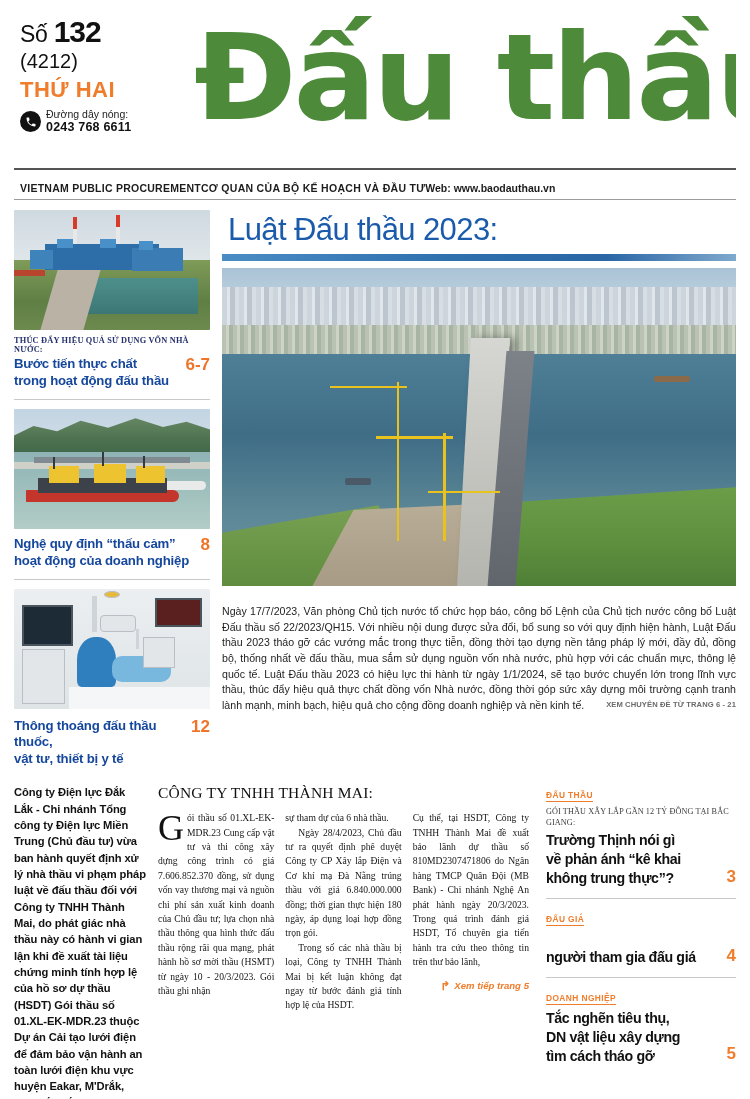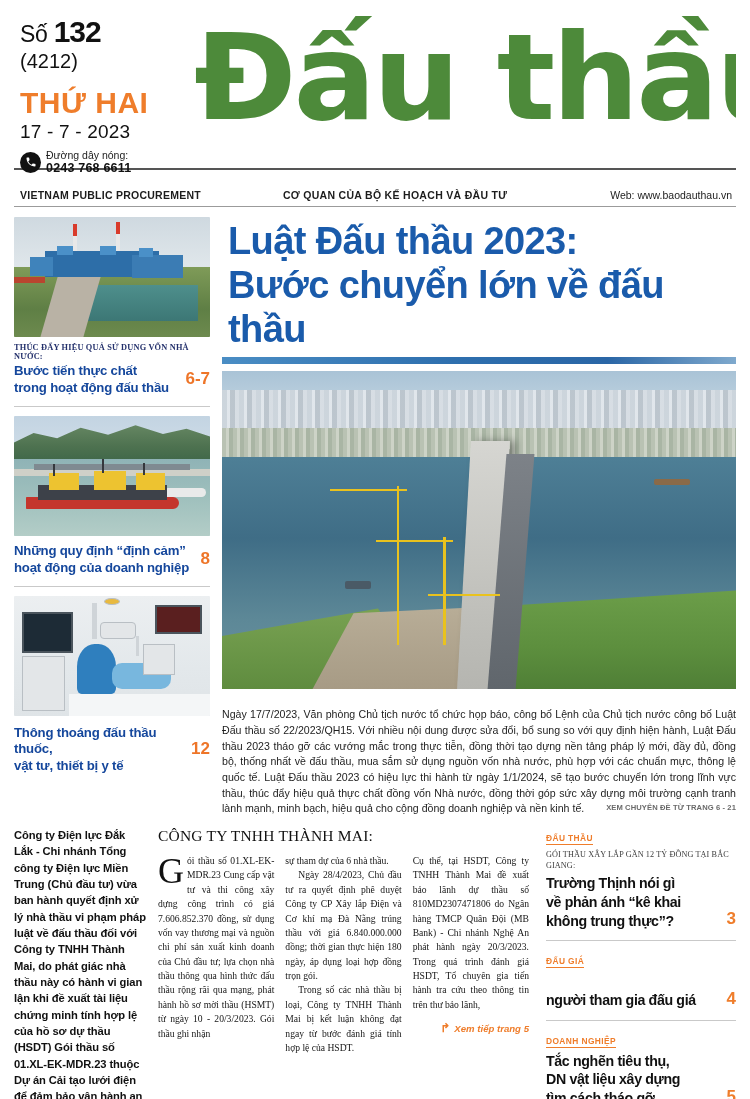--- a/index.html
+++ b/index.html
@@ -11,21 +11,21 @@
     overflow: hidden;
   }
   .page { position: relative; width: 750px; height: 1099px; background:#fff; padding: 0 14px; }
 
   
   .masthead { display: flex; align-items: flex-start; height: 168px; padding-top: 16px; }
   .mast-left { width: 172px; flex: 0 0 172px; padding-left: 6px; }
   .issue-line { font-size: 23px; font-weight: 400; letter-spacing: -0.3px; line-height: 1.05; color:#111; }
   .issue-line b { font-size: 30px; font-weight: 700; letter-spacing: -1px; }
   .issue-sub { font-size: 20px; color:#111; line-height: 1.25; margin-top: 1px; }
-  .weekday { font-size: 30px; font-weight: 700; color:#ef7d2b; letter-spacing: 0.5px; margin-top: 12px; line-height:1.1;}
+  .weekday { font-size: 22px; font-weight: 700; color:#ef7d2b; letter-spacing: 0.5px; margin-top: 4px; line-height:1.1;}
   .date-line { font-size: 19px; color:#111; letter-spacing: 0.2px; margin-top: 2px; }
   .hotline { display: flex; align-items: center; gap: 5px; margin-top: 7px; }
   .phone-circle { width: 21px; height: 21px; border-radius: 50%; background:#111; color:#fff;
       display:flex; align-items:center; justify-content:center; font-size: 12px; flex:0 0 21px;}
   .hotline-txt { line-height: 1.12; }
   .hotline-lbl { font-size: 10.5px; color:#222; }
   .hotline-num { font-size: 12.5px; font-weight: 700; color:#111; letter-spacing: 0.2px; }
 
   .mast-right { flex: 1; position: relative; height: 150px; overflow: hidden; }
   .logo-word {
@@ -37,43 +37,43 @@
     letter-spacing: -3px;
     position: absolute;
     left: 8px; top: 2px;
     white-space: nowrap;
     transform: scaleX(1.02);
     transform-origin: left top;
   }
 
   
   .mast-rule-top { border-top: 2.2px solid #555; margin: 0 0 0 0; }
-  .mast-strip { display:flex; align-items:center; justify-content:space-between;
-     padding: 19px 4px 5px 6px; }
+  .mast-strip { display:flex; align-items:center; justify-content:flex-start;
+     padding: 12px 4px 5px 6px; }
   .mast-strip div { font-size: 10.5px; font-weight: 700; letter-spacing: 0.25px; color:#1c1c1c; }
   .mast-strip .center { font-weight: 700; letter-spacing: 0.3px; }
-  .mast-strip .right { font-weight: 400; letter-spacing: 0; margin-left: 21px; }
+  .mast-strip .right { font-weight: 700; letter-spacing: 0; }
   .mast-rule-bot { border-top: 1px solid #9b9b9b; }
 
   
   .upper { display: flex; gap: 12px; padding-top: 10px; }
   .col-left { width: 196px; flex: 0 0 196px; }
   .col-main { flex: 1; }
 
   .promo { padding-bottom: 6px; }
   .promo + .promo { border-top: 1px solid #c9c9c9; padding-top: 9px; margin-top: 3px; }
   .promo-img { width: 100%; height: 120px; border-radius: 1px; overflow: hidden; position: relative; }
   .promo-kicker { font-size: 8.3px; font-weight: 700; letter-spacing: 0.2px; color:#23306b;
       font-family: "Liberation Serif", serif; margin-top: 6px; text-transform: uppercase;}
-  .promo-title { display: flex; align-items: center; justify-content: space-between; gap: 6px; margin-top: 2px; }
+  .promo-title { display: flex; align-items: flex-start; justify-content: space-between; gap: 6px; margin-top: 2px; }
   .promo-title .t { font-size: 13.2px; font-weight: 700; color: #15479c; line-height: 1.28; letter-spacing: -0.2px; }
   .promo-title .pg { font-size: 17px; font-weight: 700; color: #ee7528; flex: 0 0 auto; line-height: 1.1; padding-bottom: 1px;}
 
   
-  .hero-head { color: #1a5bab; font-weight: 700; font-size: 38px; line-height: 1.16;
+  .hero-head { color: #1a5bab; font-weight: 400; font-size: 31px; line-height: 1.16;
       letter-spacing: -0.6px; padding: 2px 0 6px 6px; }
   .hero-head .l2 { display:block; }
   .hero-bar { height: 7px; background: linear-gradient(90deg,#4a8dc4 0%, #2e6fae 45%, #2a66a6 75%, #7fa9cd 100%); margin-bottom: 7px;}
   .hero-img { width: 100%; height: 318px; overflow: hidden; position: relative; }
   .hero-cap { font-size: 10.6px; line-height: 1.48; color: #1d1d1d; text-align: justify; margin-top: 18px; }
   .hero-ref { font-size: 7.6px; font-weight: 700; color:#6a6a6a; letter-spacing: 0.1px; float: right; margin-top: 1px;}
 
   
   .lower { display: flex; gap: 11px; padding-top: 10px; border-top: none; }
   .lead-col { width: 133px; flex: 0 0 133px; }
@@ -173,21 +173,20 @@
 <div class="page">
 
   <div class="masthead">
     <div class="mast-left">
       <div class="issue-line">
         <span>Số</span>
         <b>132</b>
       </div>
       <div class="issue-sub">(4212)</div>
       <div class="weekday">THỨ HAI</div>
-      <div class="date-line">17 - 7 - 2023</div>
       <div class="hotline">
         <span class="phone-circle">
           <svg width="12" height="12" viewBox="0 0 24 24" fill="#fff" aria-hidden="true">
             <path d="M6.6 10.8c1.4 2.8 3.8 5.2 6.6 6.6l2.2-2.2c.3-.3.7-.4 1-.2 1.2.4 2.4.6 3.6.6.6 0 1 .4 1 1V20c0 .6-.4 1-1 1C10.6 21 3 13.4 3 4c0-.6.4-1 1-1h3.5c.6 0 1 .4 1 1 0 1.3.2 2.5.6 3.6.1.3 0 .7-.2 1l-2.3 2.2z"></path>
           </svg>
         </span>
         <span class="hotline-txt">
           <span class="hotline-lbl" style="display:block">Đường dây nóng:</span>
           <span class="hotline-num" style="display:block">0243 768 6611</span>
         </span>
@@ -256,21 +255,21 @@
             <div class="pt-yel" style="left:41%;top:46%;width:16%;height:16%"></div>
             <div class="pt-yel" style="left:62%;top:48%;width:15%;height:14%"></div>
             <div class="pt-drk" style="left:20%;top:40%;width:2px;height:10%"></div>
             <div class="pt-drk" style="left:45%;top:36%;width:2px;height:12%"></div>
             <div class="pt-drk" style="left:66%;top:39%;width:2px;height:10%"></div>
             <div class="pt-ship" style="left:78%;top:60%;width:20%;height:8%;background:#e9eaea"></div>
           </div>
         </div>
         <div class="promo-title" style="margin-top:7px">
           <div class="t">
-            <span>Những quy định “định cảm”</span><br>
+            <span>Nghệ quy định “thấu cảm”</span><br>
             <span>hoạt động của doanh nghiệp</span>
           </div>
           <div class="pg">8</div>
         </div>
       </div>
 
       <div class="promo">
         <div class="promo-img">
           <div class="ph">
             <div class="or-bg"></div>
@@ -294,21 +293,20 @@
           </div>
           <div class="pg">12</div>
         </div>
       </div>
 
     </div>
 
     <div class="col-main">
       <div class="hero-head">
         <span>Luật Đấu thầu 2023:</span>
-        <span class="l2">Bước chuyển lớn về đấu thầu</span>
       </div>
       <div class="hero-bar"></div>
       <div class="hero-img">
         <div class="ph">
           <div class="h-sky"></div>
           <div class="h-city"></div>
           <div class="h-city2"></div>
           <div class="h-river"></div>
           <div class="h-bank"></div>
           <div class="h-bank2"></div>

